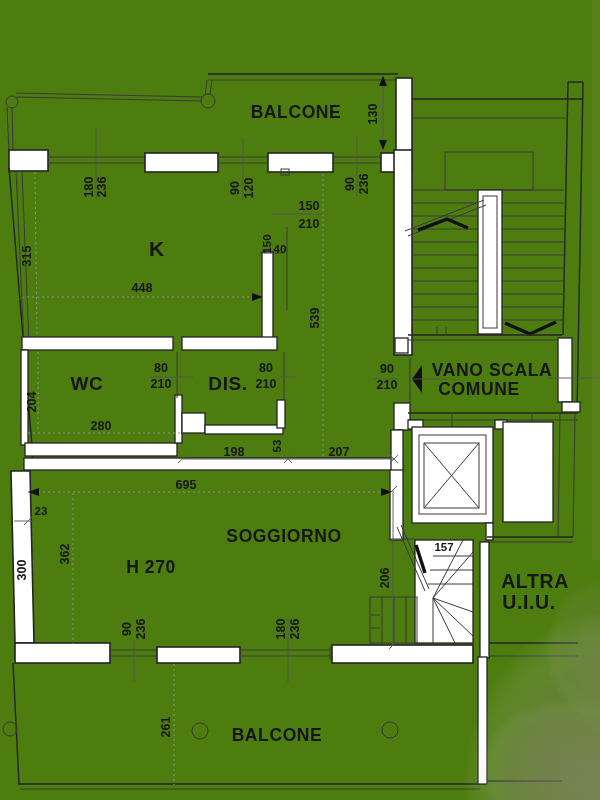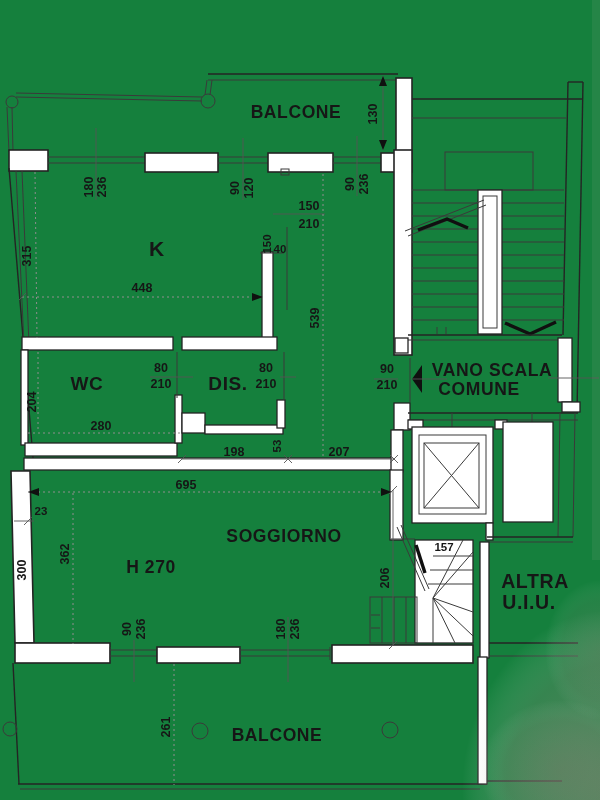--- a/index.html
+++ b/index.html
@@ -1,16 +1,16 @@
 <!DOCTYPE html>
 <html><head>
 <meta charset="utf-8">
 <style>
   html,body{margin:0;padding:0;background:#ffffff;}
-  .page{position:relative;width:600px;height:800px;background:#15803d;overflow:hidden;}
+  .page{position:relative;width:600px;height:800px;background:#4d7c0f;overflow:hidden;}
   svg{position:absolute;inset:0;}
   svg text{font-family:"Liberation Sans","DejaVu Sans",sans-serif;fill:#161616;}
   .dim{font-size:12.5px;font-weight:600;text-anchor:middle;dominant-baseline:middle;}
   .dim2{font-size:11.5px;font-weight:600;text-anchor:middle;dominant-baseline:middle;}
   .room{font-size:17.5px;font-weight:600;letter-spacing:.6px;text-anchor:middle;dominant-baseline:middle;}
   .room-k{font-size:21px;}
   .room-m{font-size:19px;}
   .room-l{font-size:19.5px;}
   .w{fill:#ffffff;stroke:#242424;stroke-width:1.6;}
   .w2{fill:#ffffff;stroke:#242424;stroke-width:1.3;}

